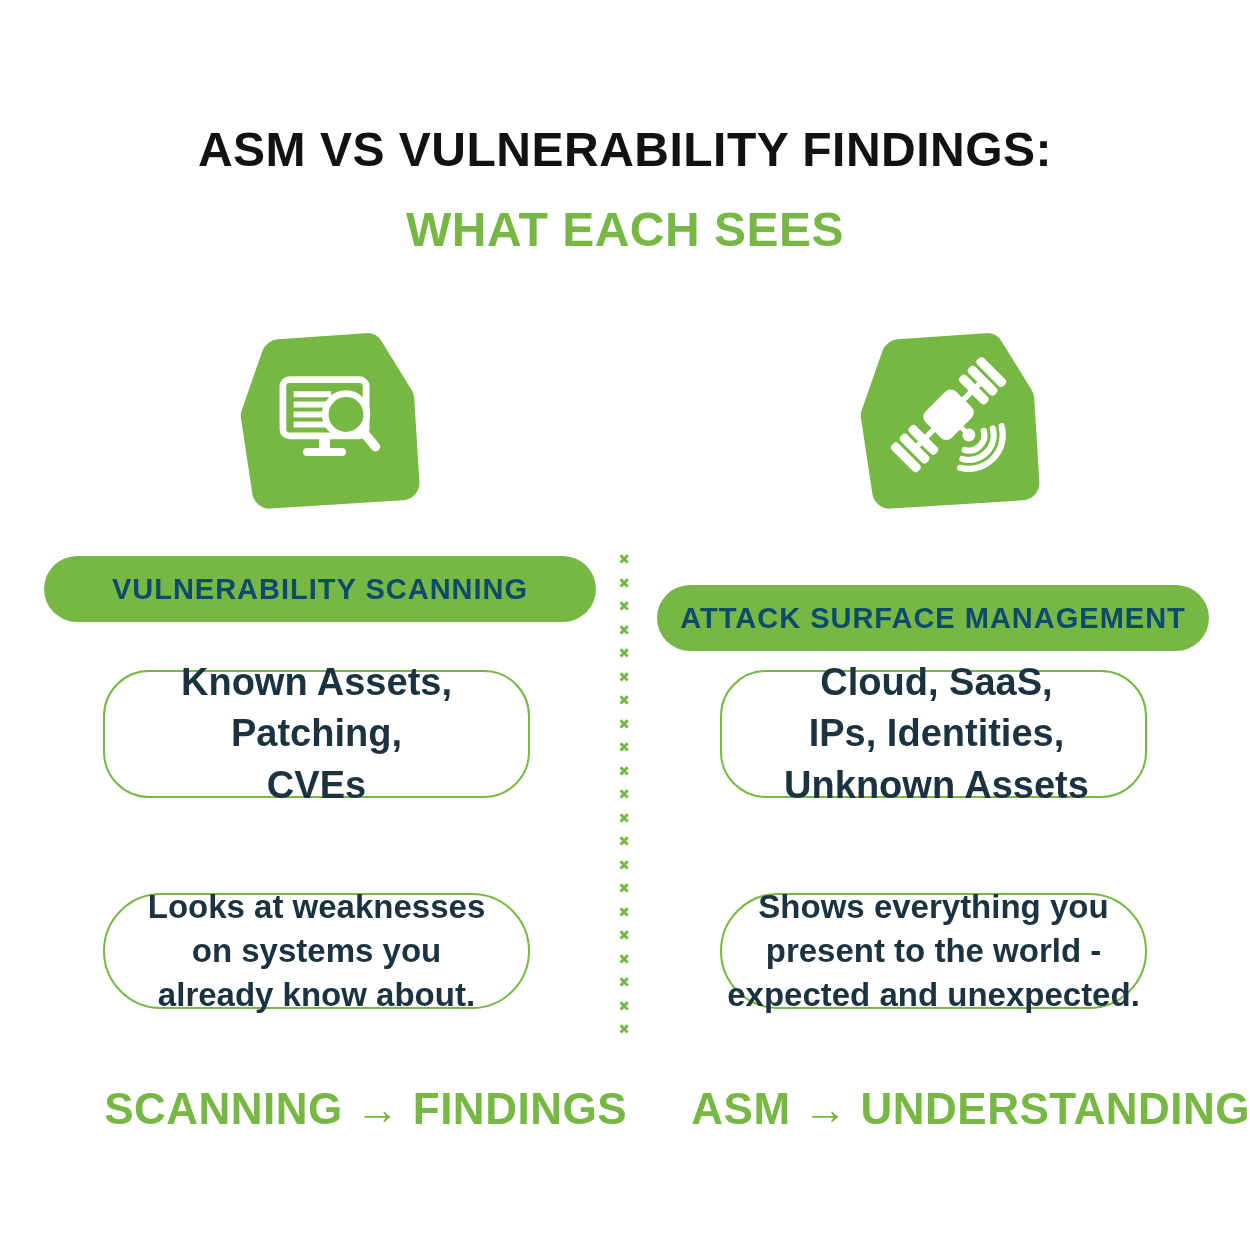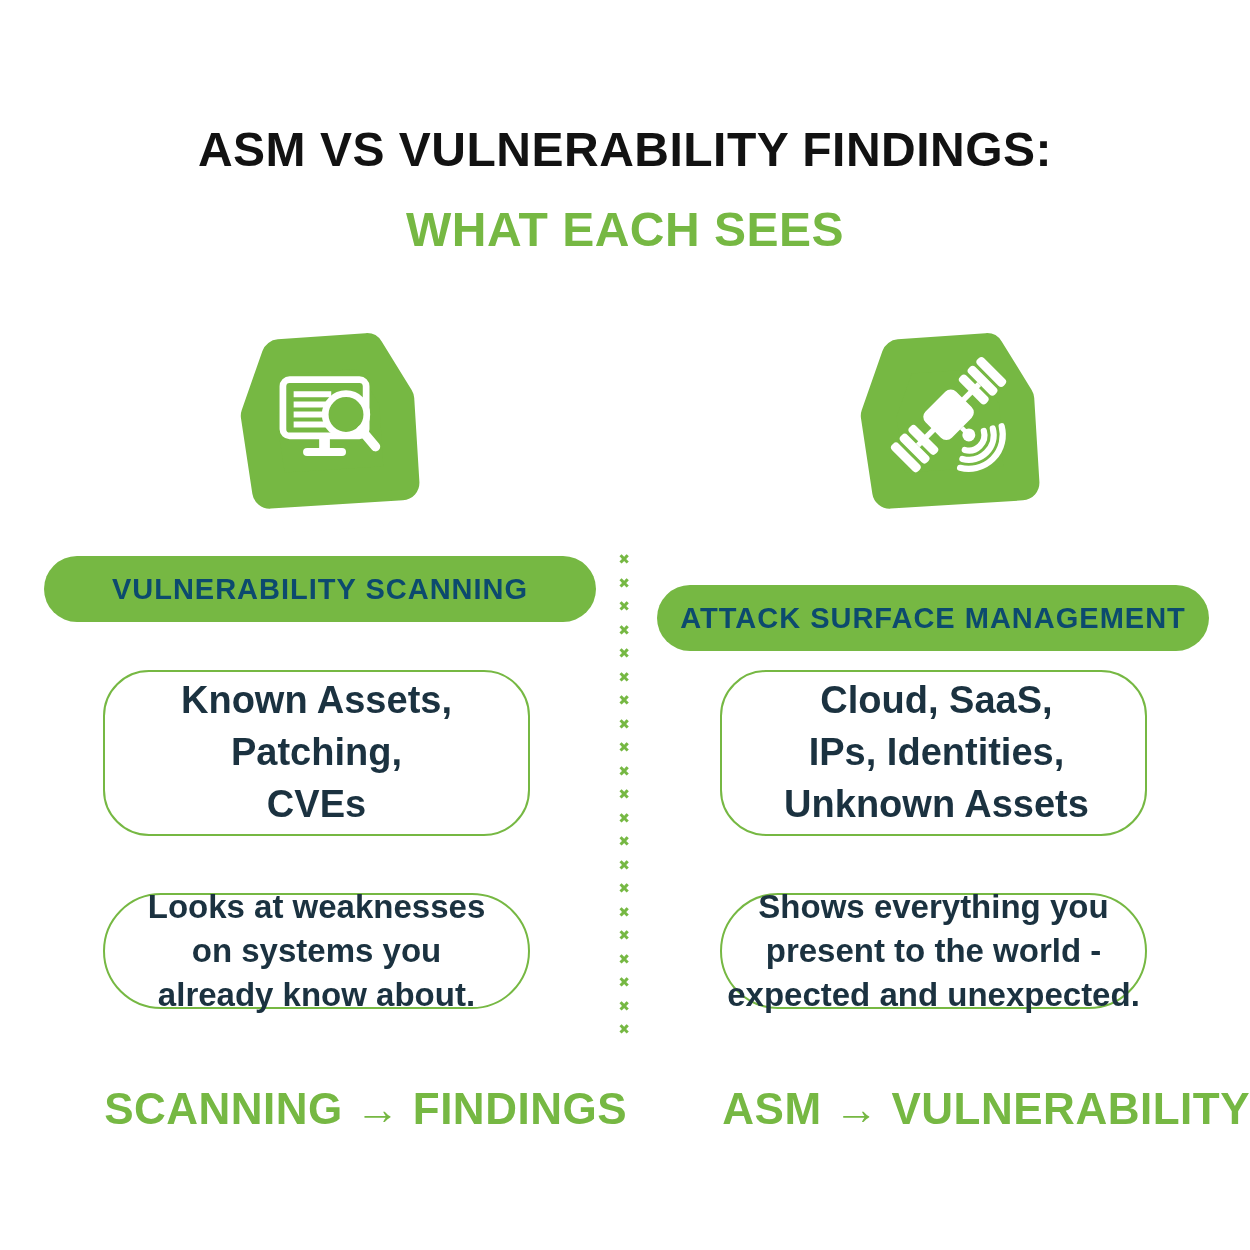--- a/index.html
+++ b/index.html
@@ -34,21 +34,21 @@
   }
   .pill-left{left:44px;width:552px;}
   .pill-right{left:657px;width:552px;margin-top:29px;}
   
   .box{
     position:absolute;border:2px solid var(--green);background:#fff;
     display:flex;align-items:center;justify-content:center;
     text-align:center;color:var(--navy);white-space:pre-line;
     box-sizing:border-box;
   }
-  .box-big{top:670px;width:427px;height:166px;border-radius:46px;font-size:38px;line-height:1.36;font-weight:600;}
+  .box-big{top:670px;width:427px;height:128px;border-radius:46px;font-size:38px;line-height:1.36;font-weight:600;}
   .box-big-left{left:103px;}
   .box-big-right{left:720px;padding-left:6px;}
   .box-small{top:893px;width:427px;height:116px;border-radius:58px;font-size:33px;line-height:1.34;font-weight:700;}
   .box-small-left{left:103px;}
   .box-small-right{left:720px;}
   
   .footer-label{
     position:absolute;top:1084px;font-size:44px;font-weight:700;
     color:var(--green);text-align:right;letter-spacing:.5px;
   }
@@ -129,21 +129,21 @@
 Unknown Assets</div>
 
   <div class="box box-small box-small-left">Looks at weaknesses
 on systems you
 already know about.</div>
   <div class="box box-small box-small-right">Shows everything you
 present to the world -
 expected and unexpected.</div>
 
   <div class="footer-label footer-left">SCANNING → FINDINGS</div>
-  <div class="footer-label footer-right">ASM → VULNERABILITY</div>
+  <div class="footer-label footer-right">ASM → UNDERSTANDING</div>
 
   <div class="divider">
       <span class="divider-mark">✖</span>
       <span class="divider-mark">✖</span>
       <span class="divider-mark">✖</span>
       <span class="divider-mark">✖</span>
       <span class="divider-mark">✖</span>
       <span class="divider-mark">✖</span>
       <span class="divider-mark">✖</span>
       <span class="divider-mark">✖</span>

